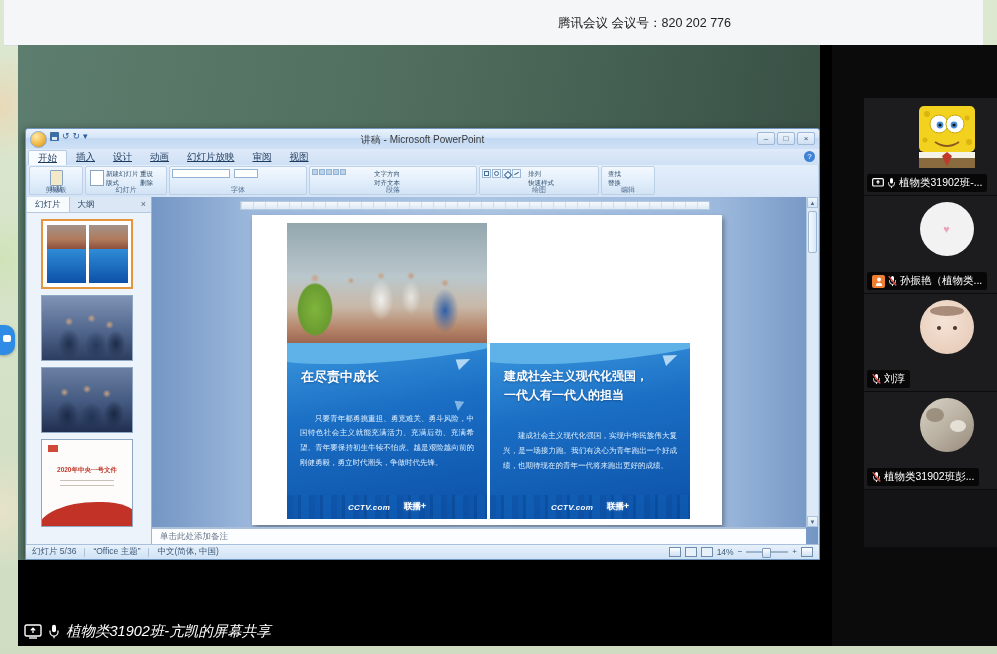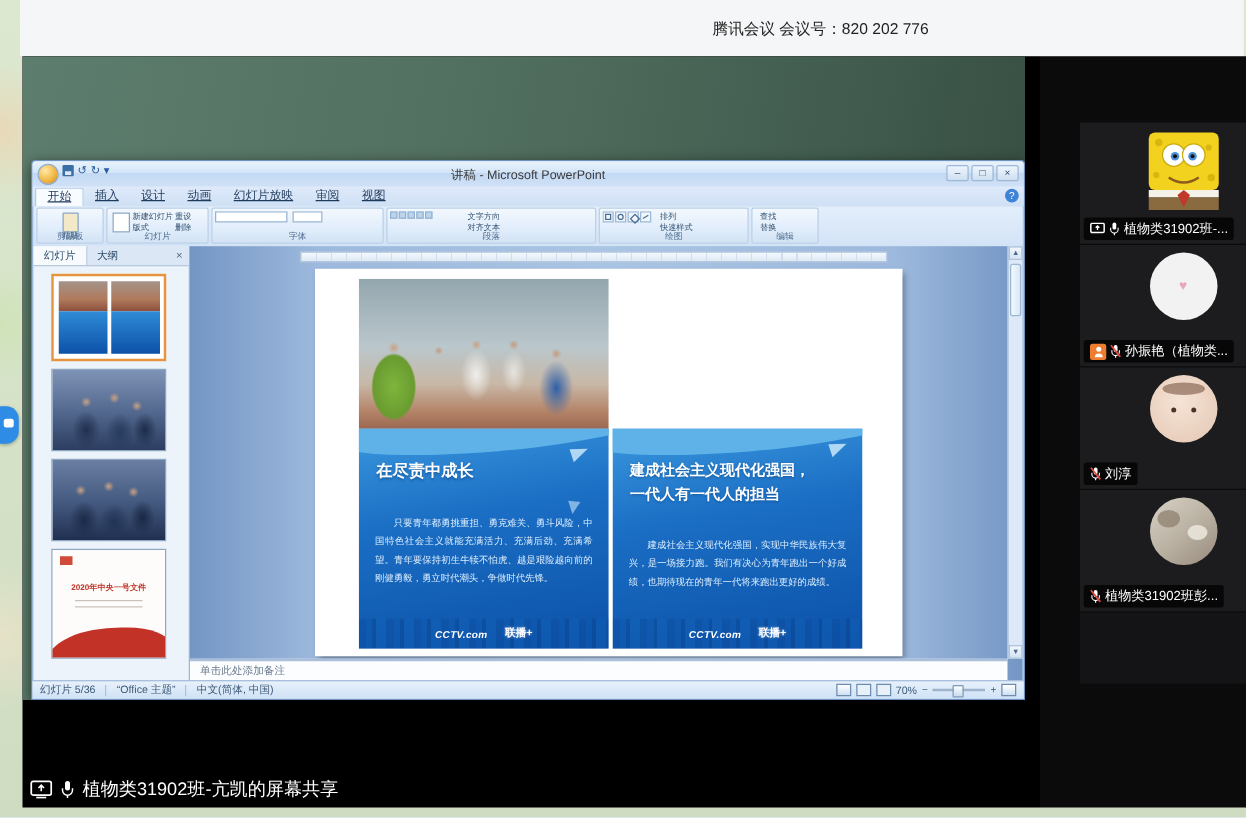--- a/index.html
+++ b/index.html
@@ -12,29 +12,29 @@
     background:radial-gradient(circle,#e8d9b8 0%,rgba(232,217,184,0) 70%);}
   .wp-blob2{left:-30px;top:200px;width:60px;height:120px;border-radius:50%;
     background:radial-gradient(circle,#cfe3b8 0%,rgba(207,227,184,0) 70%);}
   .wp-blob3{left:-30px;top:430px;width:60px;height:160px;border-radius:50%;
     background:radial-gradient(circle,#e6e2c8 0%,rgba(230,226,200,0) 70%);}
   .chat-tab{left:0;top:325px;width:15px;height:30px;background:#2e8ce6;
     border-radius:0 10px 10px 0;box-shadow:0 1px 3px rgba(0,0,0,.3);}
   .chat-tab i{position:absolute;left:3px;top:10px;width:8px;height:7px;background:#fff;
     border-radius:2px;display:block;}
   
-  .topbar{left:16px;top:0;width:979px;height:45px;background:#f5f6f7;
+  .topbar{left:4px;top:0;width:979px;height:45px;background:#f5f6f7;
     border-bottom:1px solid #d9d9d9;}
   .topbar-text{position:absolute;left:554px;top:15px;font-size:12.5px;color:#222;}
   
   .share-area{left:18px;top:45px;width:814px;height:601px;background:#000;overflow:hidden;}
   .shared-desktop{left:0;top:0;width:802px;height:515px;
     background:linear-gradient(100deg,#5d7d6e 0%,#52705f 40%,#415c4f 75%,#35493f 100%);}
   .share-banner{left:4px;top:573px;height:26px;display:flex;align-items:center;gap:6px;padding-left:2px;}
-  .share-banner .txt{color:#fff;font-size:14.5px;}
+  .share-banner .txt{color:#fff;font-size:14.5px;font-style:italic;}
   
   .ppt{left:7px;top:83px;width:795px;height:432px;background:#bfd7f2;
     border:1px solid #6f94bd;border-radius:3px 3px 0 0;box-shadow:0 3px 10px rgba(0,0,0,.55);
     box-sizing:border-box;}
   .tbar{position:absolute;left:0;top:0;right:0;height:20px;border-radius:3px 3px 0 0;
     background:linear-gradient(#eaf3fc 0%,#d3e5f8 45%,#c2d8f3 46%,#cfe1f6 100%);}
   .orb{position:absolute;left:4px;top:2px;width:15px;height:15px;border-radius:50%;
     background:radial-gradient(circle at 35% 30%,#ffeaa8,#f2b844 55%,#c8891f);
     border:1px solid #93add0;}
   .qat{position:absolute;left:24px;top:3px;display:flex;gap:3px;align-items:center;}
@@ -408,21 +408,21 @@
       <div class="pstatus">
         <span>幻灯片 5/36</span>
         <span class="sep"></span>
         <span>“Office 主题”</span>
         <span class="sep"></span>
         <span>中文(简体, 中国)</span>
         <div class="stat-right">
           <span class="vicon b"></span>
           <span class="vicon"></span>
           <span class="vicon"></span>
-          <span>70%</span>
+          <span>14%</span>
           <span class="zbtn">−</span>
           <span class="zline">
               <span class="zknob"></span>
             </span>
           <span class="zbtn">+</span>
           <span class="vicon b"></span>
         </div>
       </div>
     </div>
 

